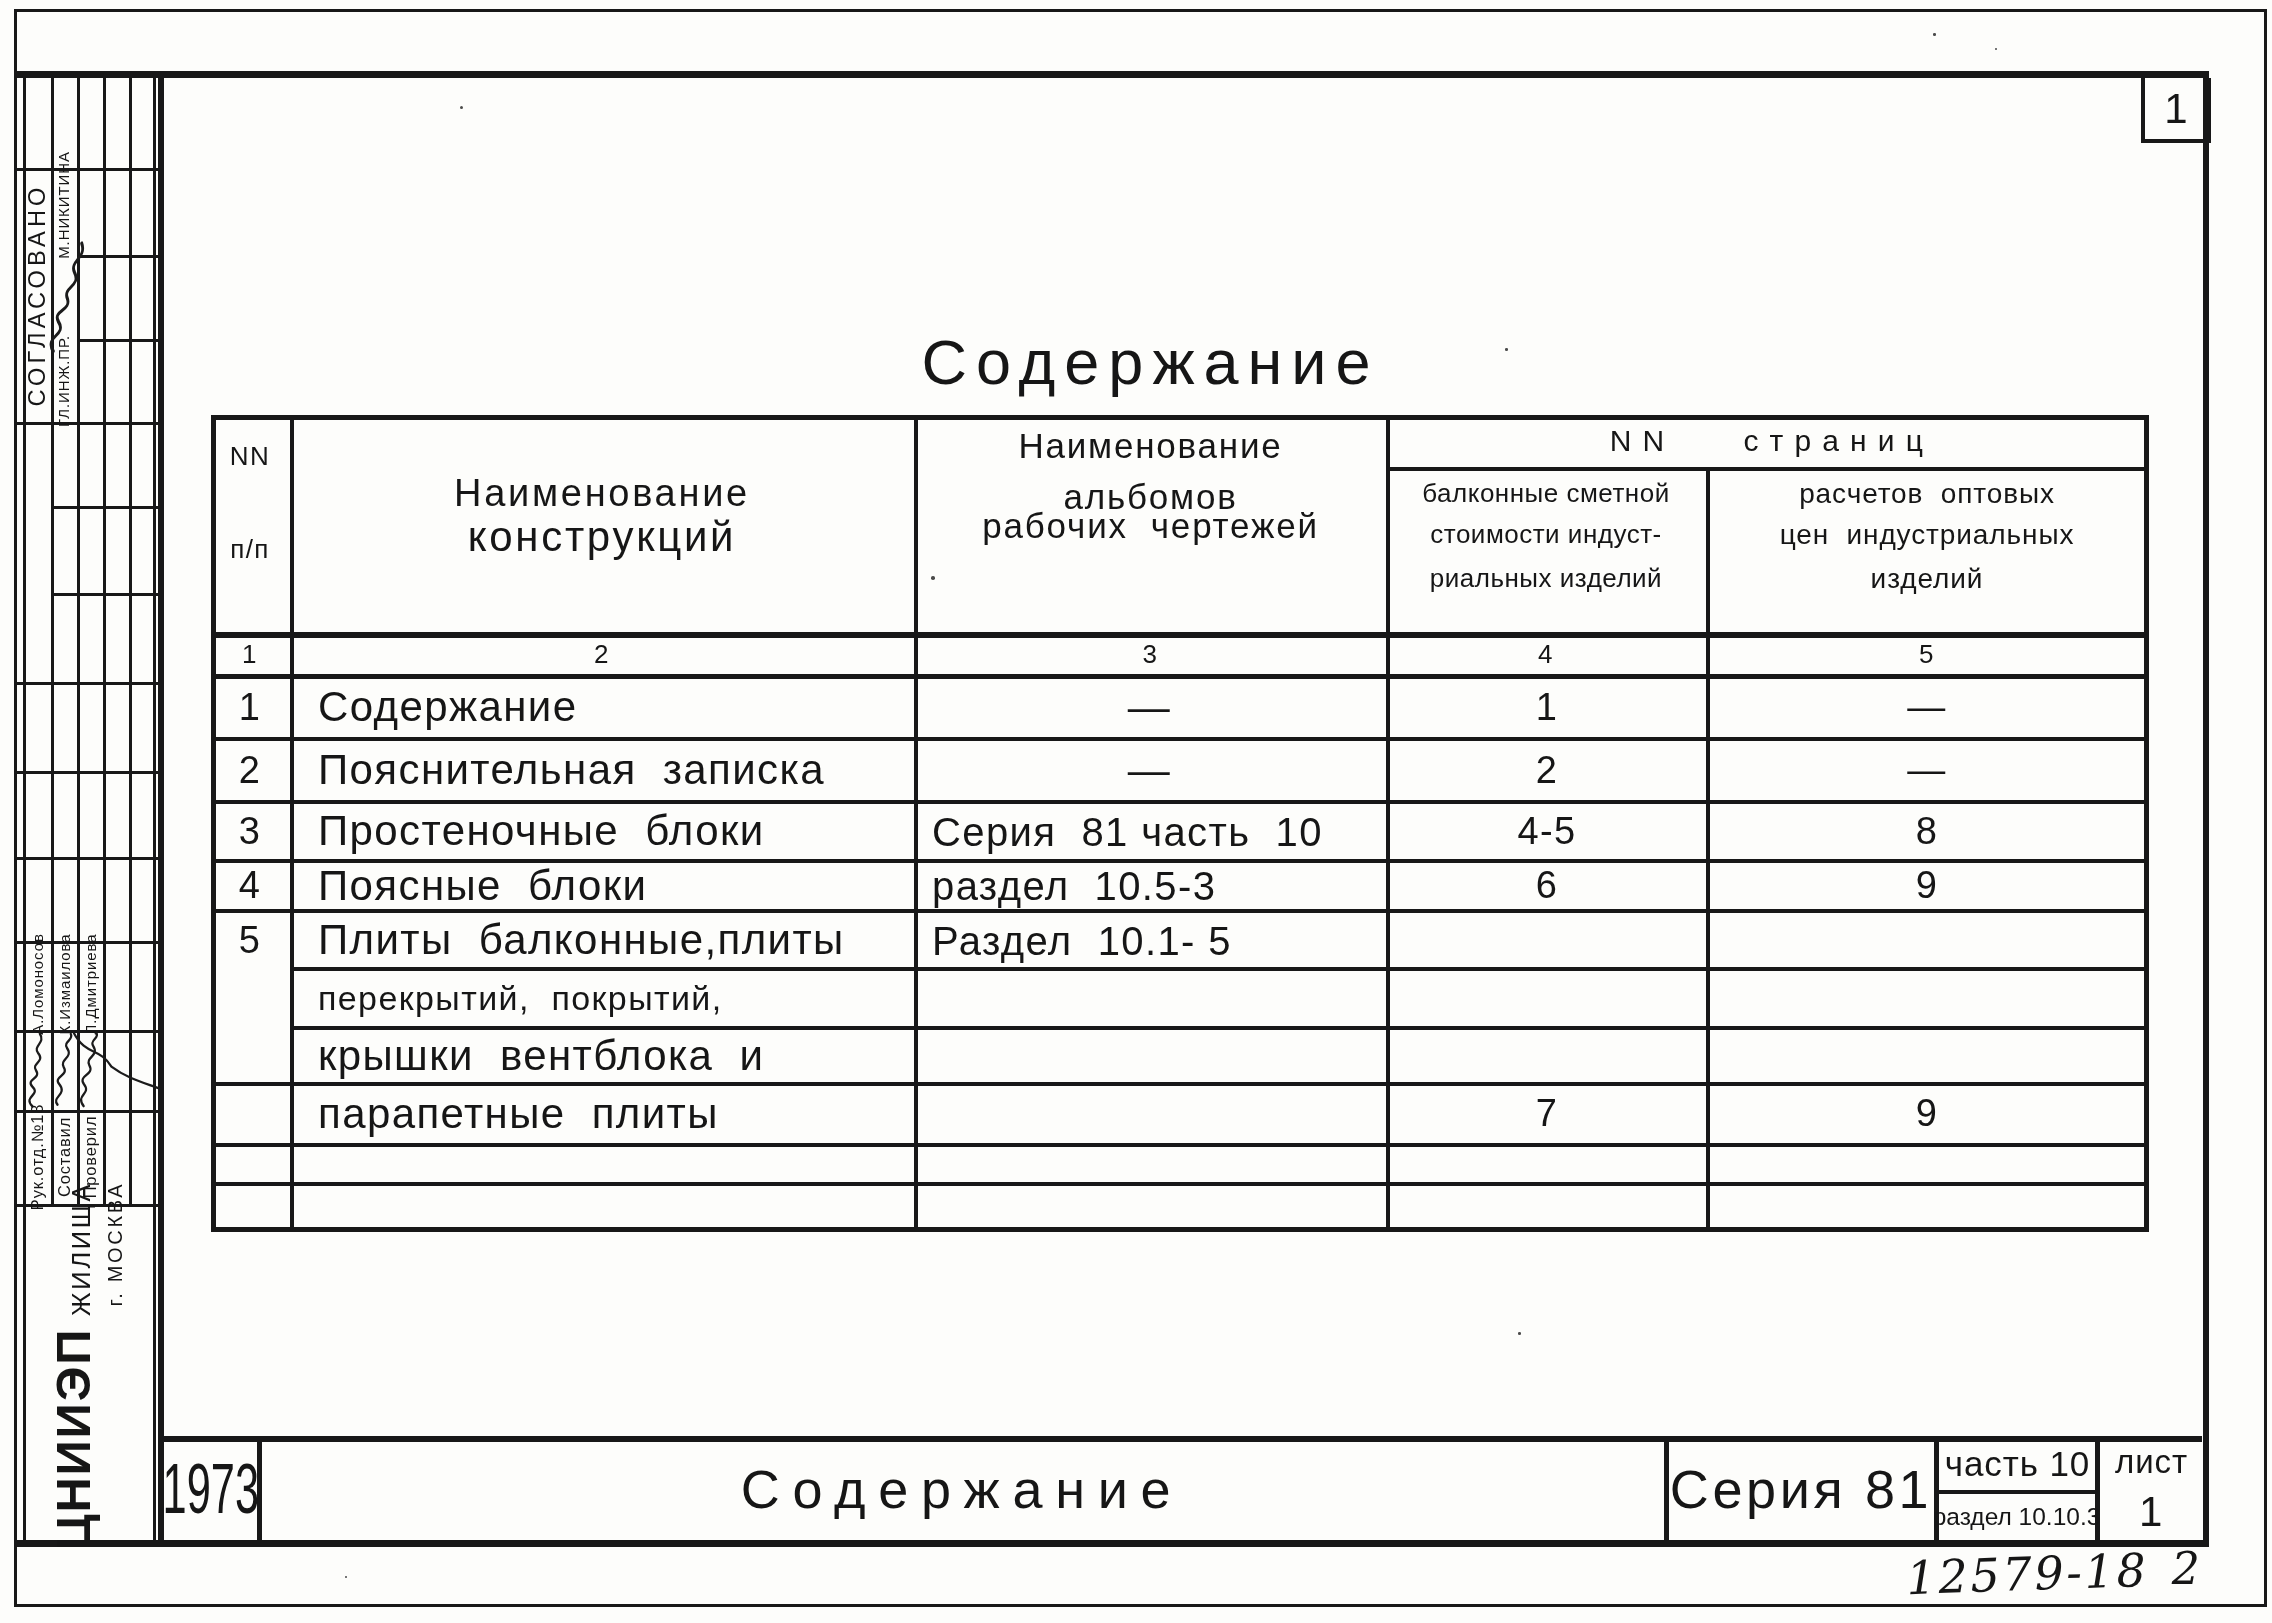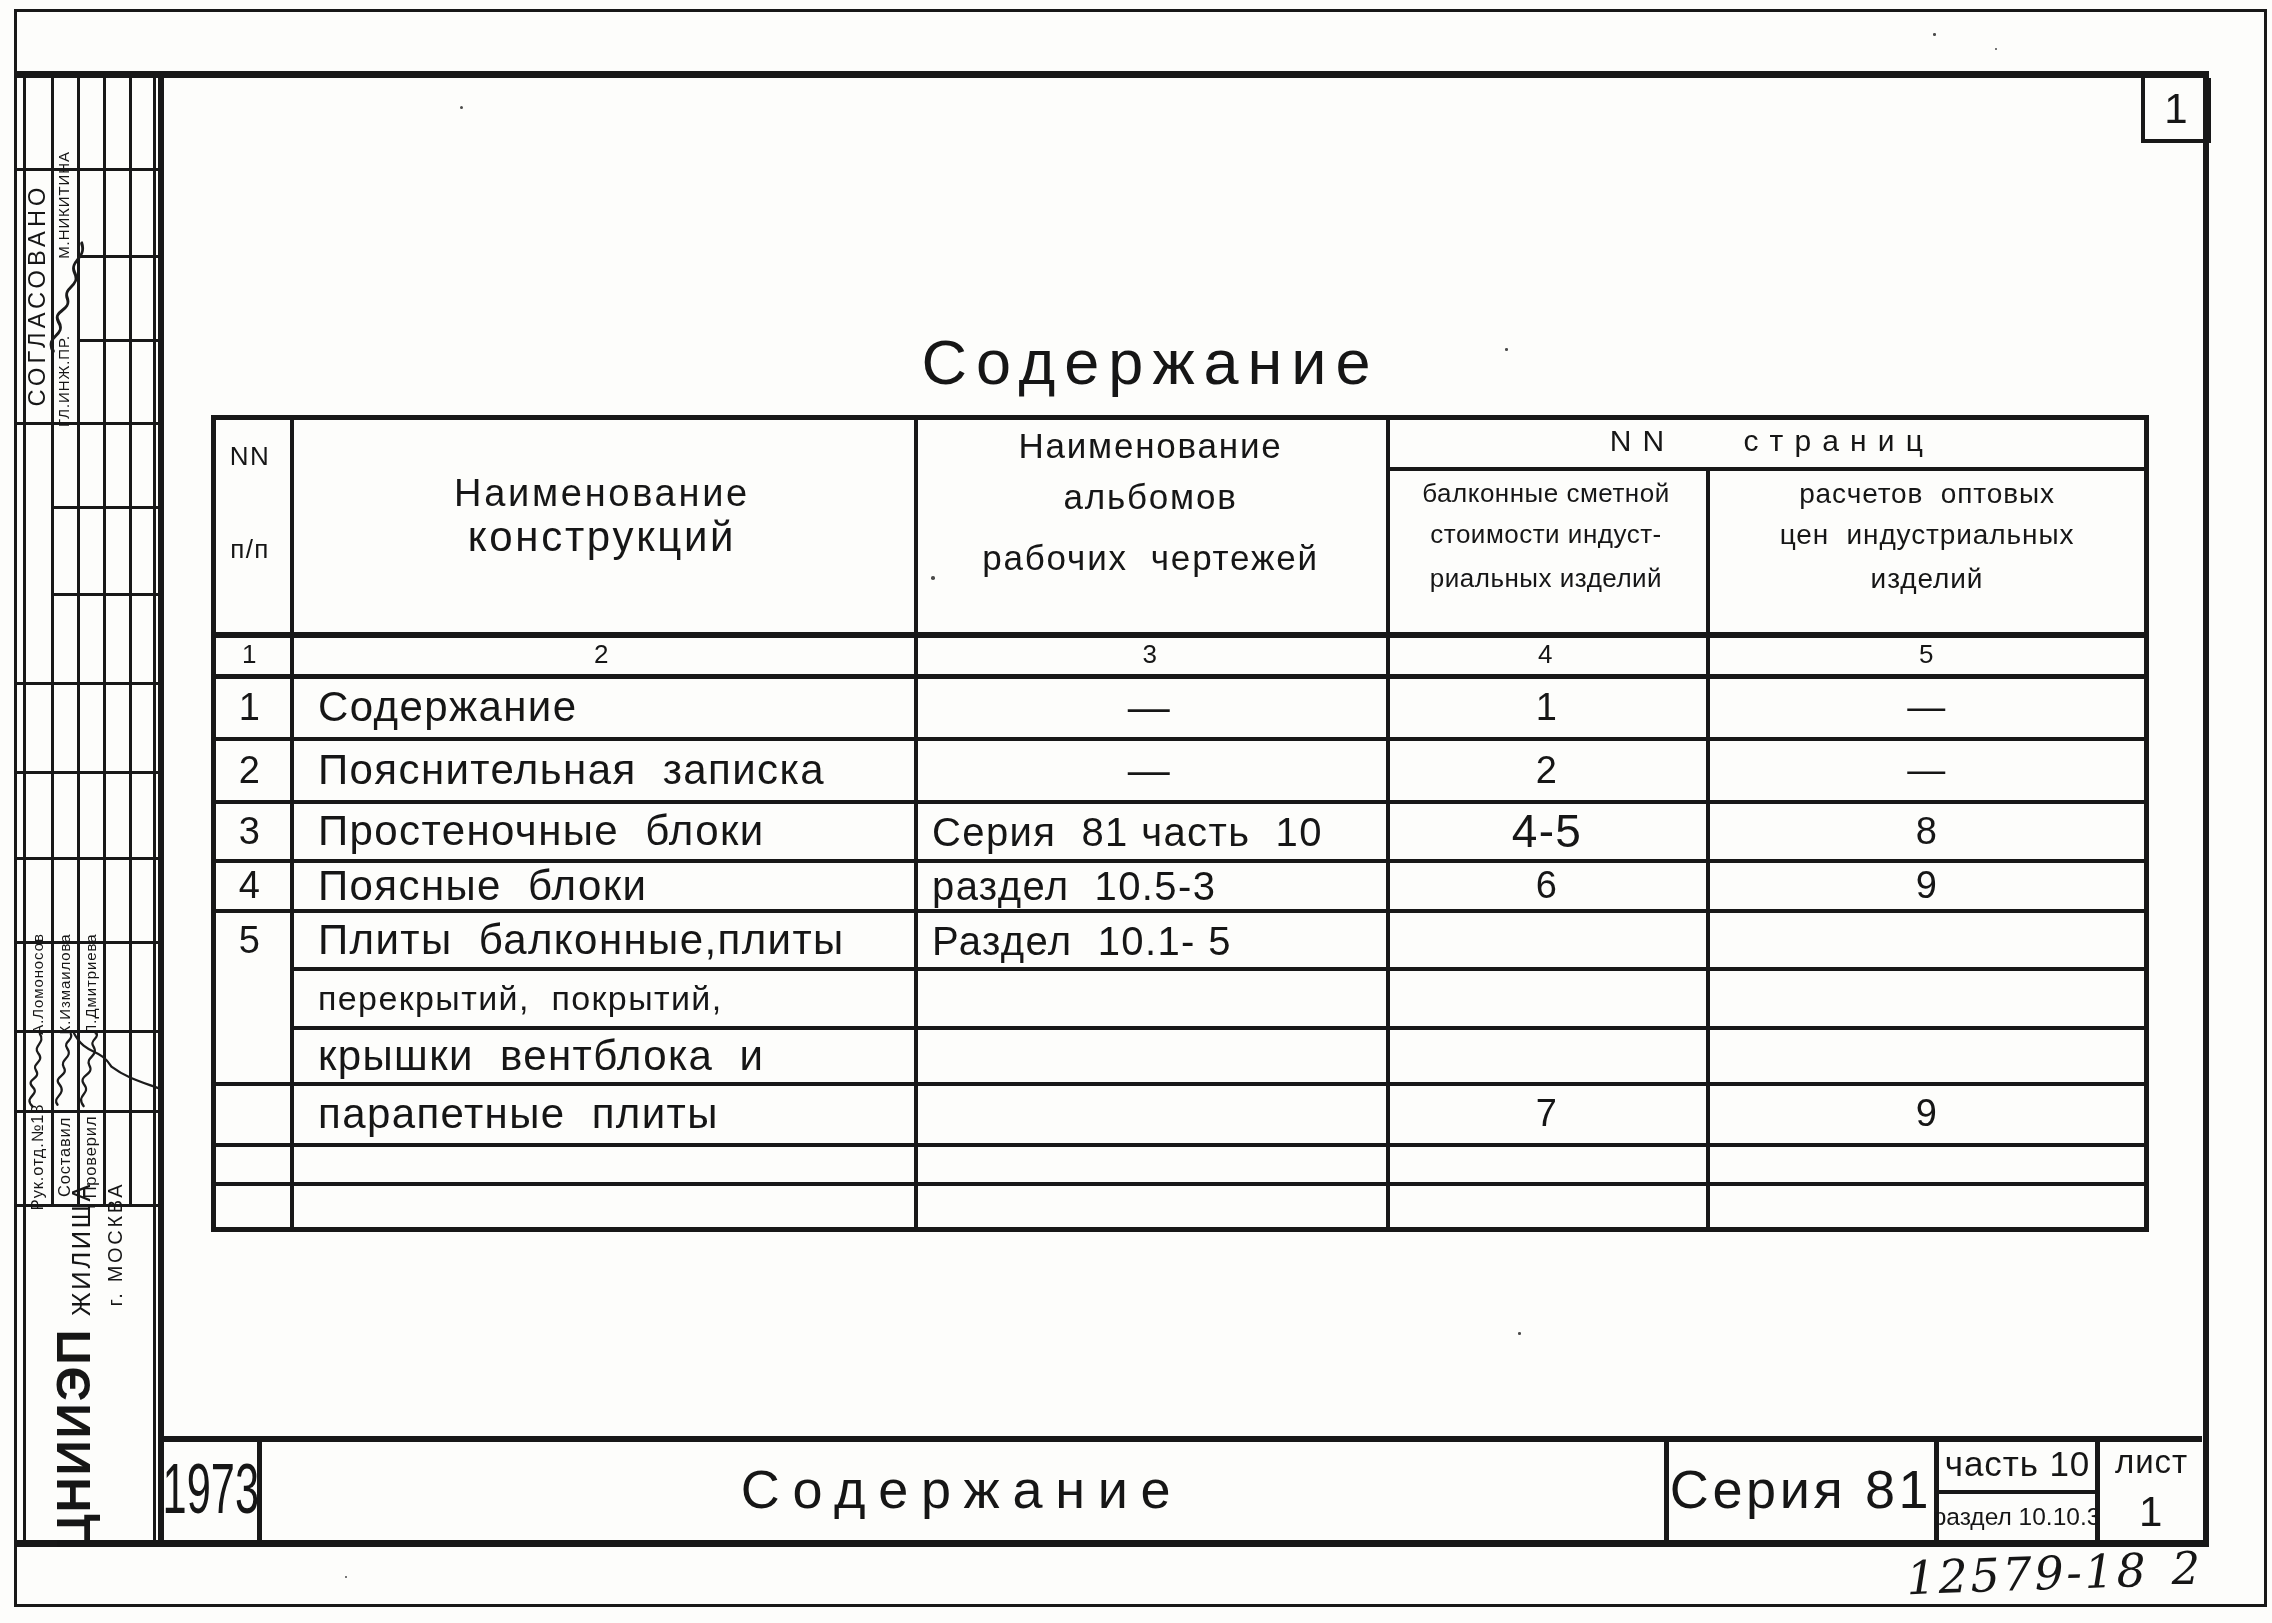--- a/index.html
+++ b/index.html
@@ -130,21 +130,21 @@
   <div class="ln" style="left:211px;top:1227px;width:1937px;height:4.5px"></div>
 
   <div class="cell" style="left:211px;top:434px;width:78px;height:45px;font-size:26px;">NN</div>
   <div class="cell" style="left:211px;top:520px;width:78px;height:59px;font-size:26px;">п/п</div>
 
   <div class="cell" style="left:290px;top:470px;width:624px;height:48px;font-size:38px;letter-spacing:2.7px;">Наименование</div>
   <div class="cell" style="left:290px;top:512px;width:624px;height:50px;font-size:42px;letter-spacing:2.7px;">конструкций</div>
 
   <div class="cell" style="left:914px;top:425px;width:473px;height:43px;font-size:35px;letter-spacing:1.8px;">Наименование</div>
   <div class="cell" style="left:914px;top:476px;width:473px;height:43px;font-size:35px;letter-spacing:1.8px;">альбомов</div>
-  <div class="cell" style="left:914px;top:536px;width:473px;height:45px;font-size:35px;letter-spacing:1.8px;">рабочих  чертежей</div>
+  <div class="cell" style="left:914px;top:504px;width:473px;height:45px;font-size:35px;letter-spacing:1.8px;">рабочих  чертежей</div>
 
   <div class="cell" style="left:1386px;top:418px;width:762px;height:45px;font-size:30px;">N N        с т р а н и ц</div>
 
   <div class="cell" style="left:1386px;top:474px;width:320px;height:39px;font-size:26px;letter-spacing:0.5px;">балконные сметной</div>
   <div class="cell" style="left:1386px;top:515px;width:320px;height:39px;font-size:26px;letter-spacing:0.5px;">стоимости индуст-</div>
   <div class="cell" style="left:1386px;top:559px;width:320px;height:39px;font-size:26px;letter-spacing:0.5px;">риальных изделий</div>
 
   <div class="cell" style="left:1706px;top:474px;width:442px;height:39px;font-size:28px;letter-spacing:0.9px;">расчетов  оптовых</div>
   <div class="cell" style="left:1706px;top:515px;width:442px;height:39px;font-size:28px;letter-spacing:0.9px;">цен  индустриальных</div>
   <div class="cell" style="left:1706px;top:559px;width:442px;height:39px;font-size:28px;letter-spacing:0.9px;">изделий</div>
@@ -163,21 +163,21 @@
 
   <div class="cell" style="left:211px;top:741px;width:78px;height:59px;font-size:38px;">2</div>
   <div class="cell left" style="left:318px;top:741px;width:591px;height:59px;font-size:42px;">Пояснительная  записка</div>
   <div class="cell" style="left:917px;top:741px;width:465px;height:59px;font-size:42px;">—</div>
   <div class="cell" style="left:1390px;top:741px;width:314px;height:59px;font-size:38px;">2</div>
   <div class="cell" style="left:1710px;top:741px;width:434px;height:59px;font-size:38px;">—</div>
 
   <div class="cell" style="left:211px;top:804px;width:78px;height:55px;font-size:38px;">3</div>
   <div class="cell left" style="left:318px;top:804px;width:591px;height:55px;font-size:42px;">Простеночные  блоки</div>
   <div class="cell left" style="left:932px;top:804px;width:451px;height:55px;font-size:40px;">Серия  81 часть  10</div>
-  <div class="cell" style="left:1390px;top:804px;width:314px;height:55px;font-size:46px;">4-5</div>
+  <div class="cell" style="left:1390px;top:804px;width:314px;height:55px;font-size:38px;">4-5</div>
   <div class="cell" style="left:1710px;top:804px;width:434px;height:55px;font-size:38px;">8</div>
 
   <div class="cell" style="left:211px;top:863px;width:78px;height:46px;font-size:38px;">4</div>
   <div class="cell left" style="left:318px;top:863px;width:591px;height:46px;font-size:42px;">Поясные  блоки</div>
   <div class="cell left" style="left:932px;top:863px;width:451px;height:46px;font-size:40px;">раздел  10.5-3</div>
   <div class="cell" style="left:1390px;top:863px;width:314px;height:46px;font-size:38px;">6</div>
   <div class="cell" style="left:1710px;top:863px;width:434px;height:46px;font-size:38px;">9</div>
 
   <div class="cell" style="left:211px;top:913px;width:78px;height:55px;font-size:38px;">5</div>
   <div class="cell left" style="left:318px;top:913px;width:591px;height:55px;font-size:42px;">Плиты  балконные,плиты</div>

